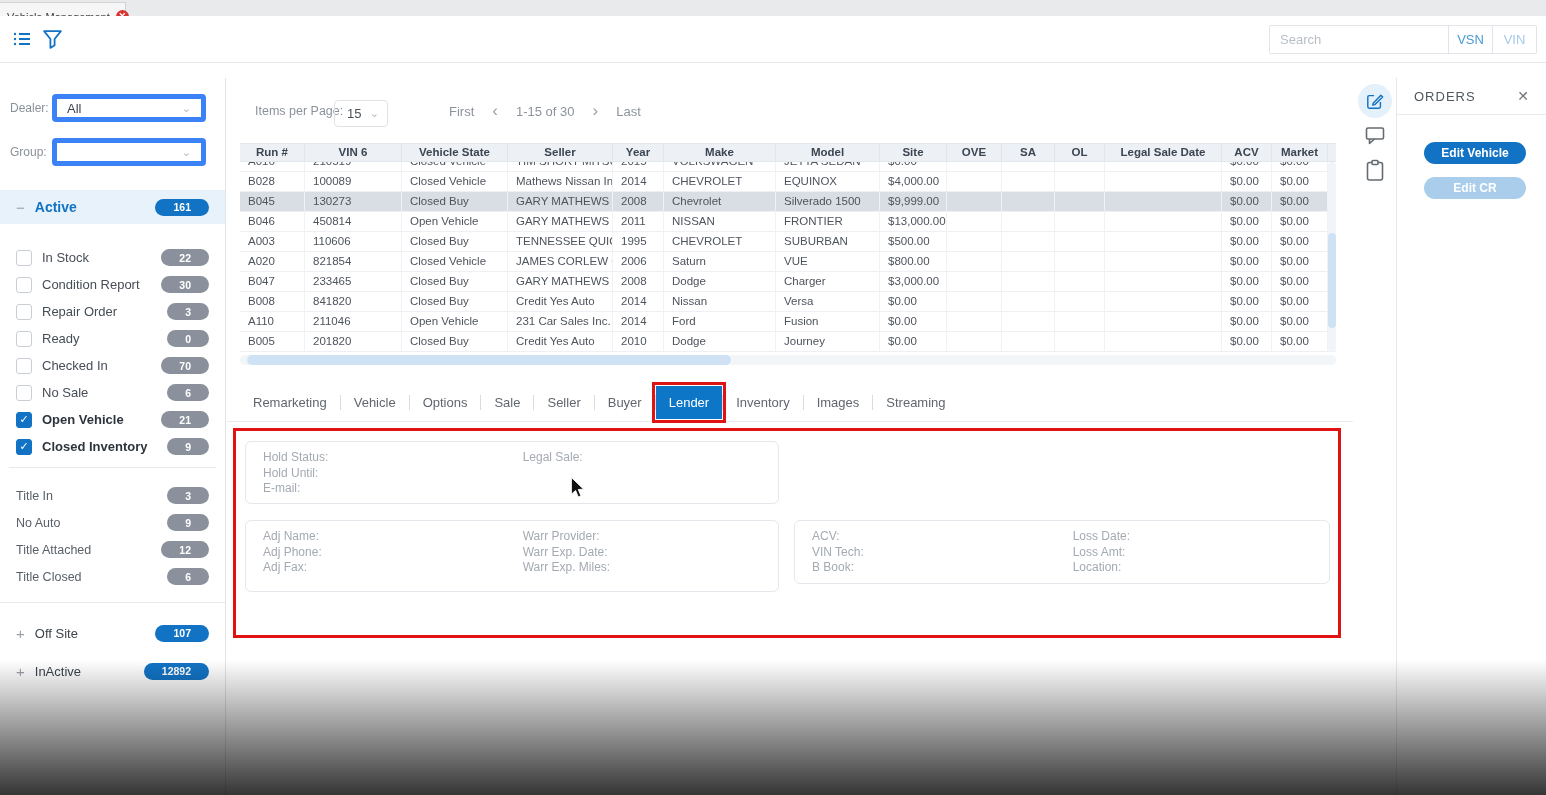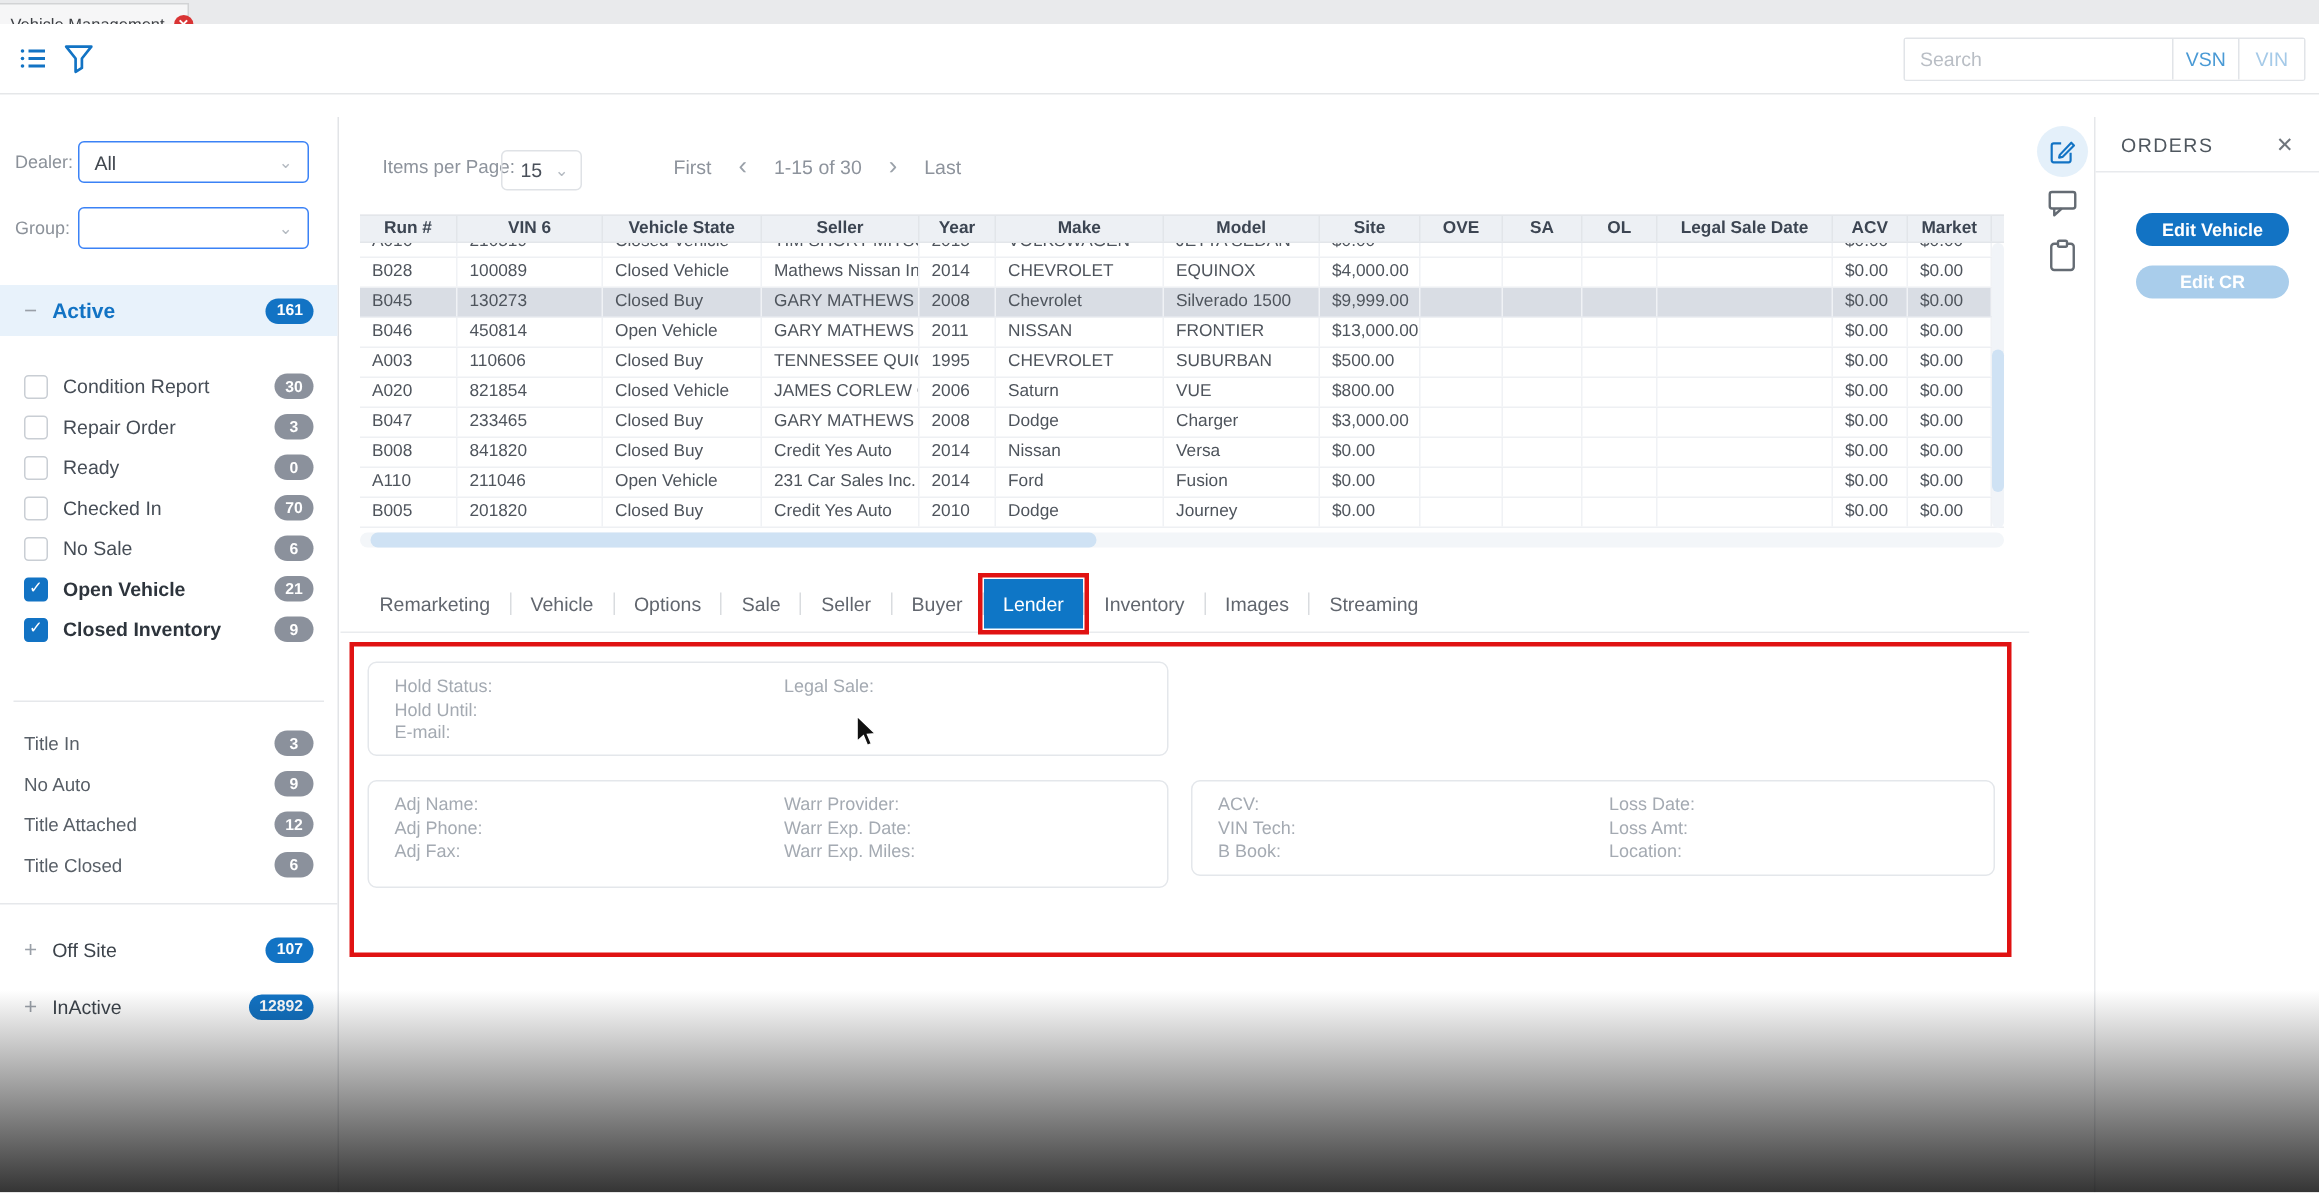--- a/index.html
+++ b/index.html
@@ -18,26 +18,26 @@
   .search-group{position:absolute;top:9px;right:9px;display:flex;height:29px;border:1px solid #e1e4e8;border-radius:2px;background:#fff;}
   .search-input{width:178px;border:none;outline:none;padding:0 10px;font-size:13px;color:#444;font-family:"Liberation Sans",sans-serif;}
   .search-input::placeholder{color:#b9bec5;}
   .seg-btn{width:44px;border-left:1px solid #e1e4e8;font-size:13px;display:flex;align-items:center;justify-content:center;cursor:pointer;background:#fff;}
   .seg-vsn{color:#4a9ad5;}
   .seg-vin{color:#a5cae8;}
 
   
   .sidebar{position:absolute;top:78px;left:0;width:226px;bottom:0;background:#fff;border-right:1px solid #e2e4e7;}
   .side-label{position:absolute;font-size:12px;color:#8b9199;}
-  .select-box{position:absolute;height:28px;border:1px solid #3b82f6;border-radius:4px;background:#fff;font-size:13px;color:#3f454d;display:flex;align-items:center;padding:0 10px;cursor:pointer;}
+  .select-box{position:absolute;height:28px;border:5px solid #3b82f6;border-radius:4px;background:#fff;font-size:13px;color:#3f454d;display:flex;align-items:center;padding:0 10px;cursor:pointer;}
   .select-box .chev{margin-left:auto;color:#b4bac1;font-size:11px;}
   .active-hdr{position:absolute;left:0;top:112px;width:100%;height:34px;background:#e8f2fb;display:flex;align-items:center;padding:0 16px;cursor:pointer;}
   .minus{color:#9aa0a8;font-size:15px;margin-right:10px;}
   .active-lbl{color:#1273c4;font-weight:bold;font-size:14px;}
-  .badge{margin-left:auto;min-width:26px;height:17px;border-radius:9px;color:#fff;font-size:10.5px;font-weight:bold;display:flex;align-items:center;justify-content:center;padding:0 7px;text-align:center;}
+  .badge{margin-left:auto;min-width:26px;height:17px;border-radius:9px;color:#fff;font-size:10.5px;font-weight:bold;display:flex;align-items:center;justify-content:center;padding:0 18px;text-align:center;}
   .badge.blue{background:#1273c4;}
   .badge.gray{background:#8b919c;}
   .srow,.trow,.grow{position:relative;display:flex;align-items:center;height:27px;padding:0 16px;cursor:pointer;}
   .cb{flex:none;width:16px;height:16px;border:1.5px solid #c9ced4;border-radius:3px;margin-right:10px;background:#fff;font-size:11px;line-height:13px;text-align:center;color:#fff;}
   .cb.on{background:#1273c4;border-color:#1273c4;}
   .slabel{font-size:13px;color:#464d56;}
   .slabel.bold{font-weight:bold;color:#2d343c;}
   .tlabel{font-size:12.5px;color:#585f67;}
   .sdiv{position:absolute;left:0;right:0;height:1px;background:#e6e8eb;}
   .plus{color:#9aa0a8;font-size:15px;margin-right:10px;}
@@ -151,20 +151,25 @@
 
     <div class="active-hdr">
       <span class="minus">−</span>
       <span class="active-lbl">Active</span>
       <span class="badge blue">161</span>
     </div>
 
     <div id="filter-list">
         <div class="srow">
           <span class="cb"></span>
+          <span class="slabel">In Stock</span>
+          <span class="badge gray">22</span>
+        </div>
+        <div class="srow">
+          <span class="cb"></span>
           <span class="slabel">Condition Report</span>
           <span class="badge gray">30</span>
         </div>
         <div class="srow">
           <span class="cb"></span>
           <span class="slabel">Repair Order</span>
           <span class="badge gray">3</span>
         </div>
         <div class="srow">
           <span class="cb"></span>

